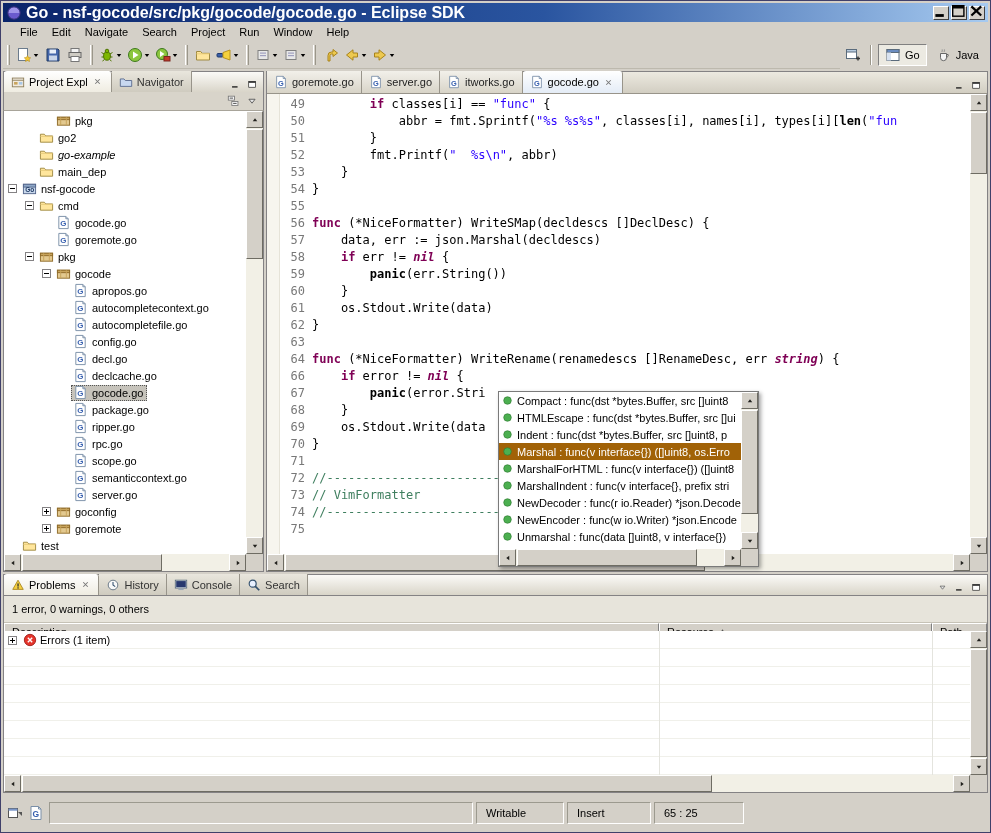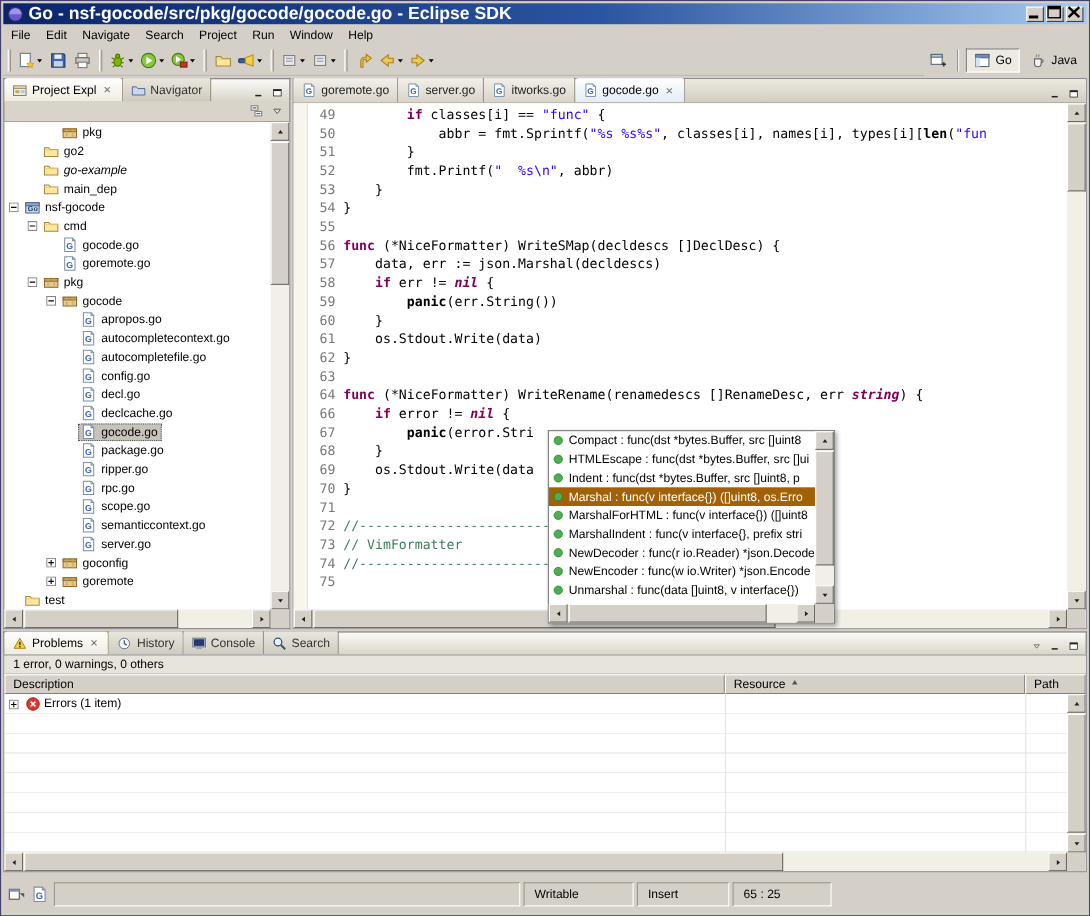--- a/index.html
+++ b/index.html
@@ -10,21 +10,21 @@
   
   .titlebar{position:absolute;left:2px;top:2px;right:2px;height:19px;
     background:linear-gradient(90deg,#0A246A 0%,#2A55A0 55%,#A6CAF0 100%);
     display:flex;align-items:center;padding:0 3px;color:#fff;}
   .titlebar .title{font-weight:bold;font-size:16px;margin-left:4px;flex:1;white-space:nowrap;overflow:hidden;}
   .win-btn{width:16px;height:14px;background:#D4D0C8;border:1px solid;border-color:#fff #404040 #404040 #fff;
     margin-left:2px;display:inline-flex;align-items:center;justify-content:center;flex:none;}
   .win-btn svg{width:9px;height:8px;}
 
   
-  .menubar{position:absolute;left:0;top:21px;right:2px;height:19px;display:flex;align-items:center;padding-left:2px;}
+  .menubar{position:absolute;left:10px;top:21px;right:2px;height:19px;display:flex;align-items:center;padding-left:2px;}
   .menu-item{padding:2px 7px;}
   .toolbar{position:absolute;left:2px;top:40px;right:150px;height:28px;display:flex;align-items:center;
     border-bottom:1px solid #BDB9AE;overflow:hidden;}
   .tb-handle{width:3px;height:20px;border-left:1px solid #fff;border-right:1px solid #9A968A;margin:0 4px;flex:none;}
   .tb-group{display:flex;align-items:center;flex:none;}
   .tb-btn{height:22px;min-width:22px;display:inline-flex;align-items:center;justify-content:center;padding:0 2px;flex:none;}
   .ic{display:inline-block;width:16px;height:16px;line-height:0;flex:none;}
   .ic svg,[data-icon] svg{width:100%;height:100%;}
   .ic15{width:15px;height:15px;} .ic14{width:14px;height:14px;} .ic12{width:11px;height:11px;}
   .dd{width:8px;height:16px;display:inline-flex;align-items:center;justify-content:center;}
@@ -93,37 +93,37 @@
   
   .popup{position:absolute;left:497px;top:390px;width:261px;height:176px;background:#fff;border:1px solid #7A7A7A;
     box-shadow:2px 2px 4px rgba(0,0,0,.35);z-index:50;}
   .ac-list{position:absolute;left:0;top:0;right:17px;bottom:17px;overflow:hidden;}
   .ac-item{height:17px;display:flex;align-items:center;gap:4px;padding:0 3px;white-space:nowrap;overflow:hidden;}
   .ac-item.selected{background:#a16207;color:#fff;}
 
   
   .bottom-panel{position:absolute;left:2px;top:573px;right:2px;height:219px;}
   .bp-body{position:absolute;left:0;right:0;top:21px;bottom:0;border:1px solid #848284;background:#fff;overflow:hidden;}
-  .p-summary{height:17px;background:#E7E4DB;border-bottom:1px solid #C6C2B6;display:flex;align-items:center;padding:0 8px;}
+  .p-summary{height:27px;background:#E7E4DB;border-bottom:1px solid #C6C2B6;display:flex;align-items:center;padding:0 8px;}
   .p-header{height:18px;display:flex;}
   .pcol{display:inline-flex;align-items:center;gap:4px;padding:0 7px;background:#D4D0C8;
     border:1px solid;border-color:#fff #808080 #808080 #fff;overflow:hidden;white-space:nowrap;flex:none;}
   .pcol.flexcol{flex:1;}
   .pcol .sort svg{width:9px;height:9px;}
   .p-rows{position:absolute;left:0;right:17px;top:35px;bottom:17px;
     background-image:repeating-linear-gradient(to bottom,#fff 0 17px,#F0F0EA 17px 18px);}
   .grid-v{position:absolute;top:0;bottom:0;width:1px;background:#E4E4DE;}
   .prow{height:18px;display:flex;align-items:center;gap:3px;padding-left:4px;position:relative;}
 
   
   .statusbar{position:absolute;left:2px;right:2px;top:794px;height:35px;display:flex;align-items:center;gap:3px;padding:0 4px;}
   .statusbar > .ic{width:16px;height:16px;margin-right:2px;}
   .status-field{height:22px;border:1px solid;border-color:#9C9A8F #FFFFFF #FFFFFF #9C9A8F;padding:3px 9px;
     display:inline-flex;align-items:center;white-space:nowrap;overflow:hidden;}
-  .f-msg{width:424px;} .f-w{width:100px;} .f-i{width:84px;} .f-p{width:90px;}
+  .f-msg{width:424px;} .f-w{width:88px;} .f-i{width:84px;} .f-p{width:90px;}
   .f-rest{flex:1;border:none;}
 </style>
 </head>
 <body>
 
 <div class="window">
 
   <div class="titlebar">
     <span class="ic" data-icon="eclipse"><svg viewBox="0 0 16 16">
           <circle cx="8" cy="8" r="6.2" fill="#6A5ACD"></circle>

